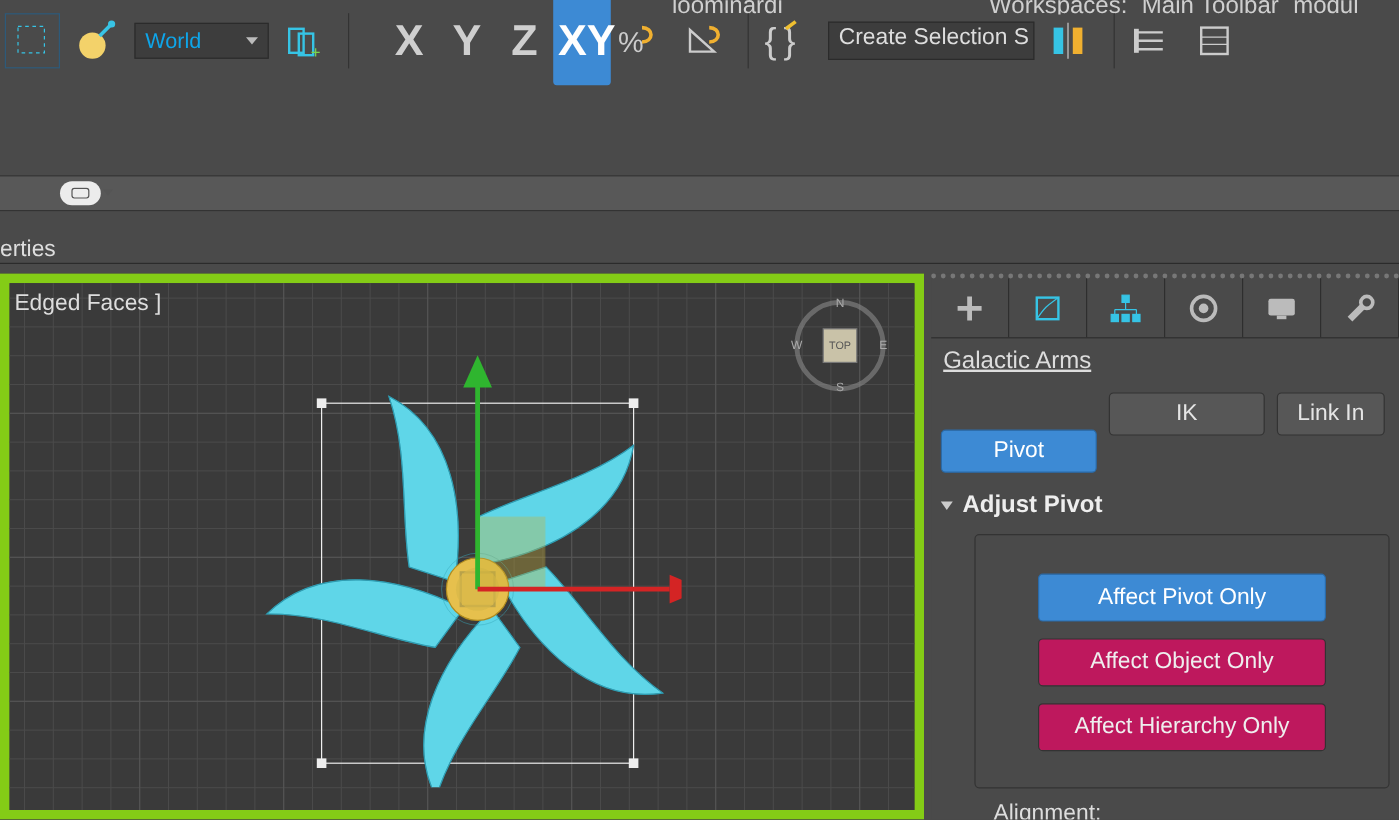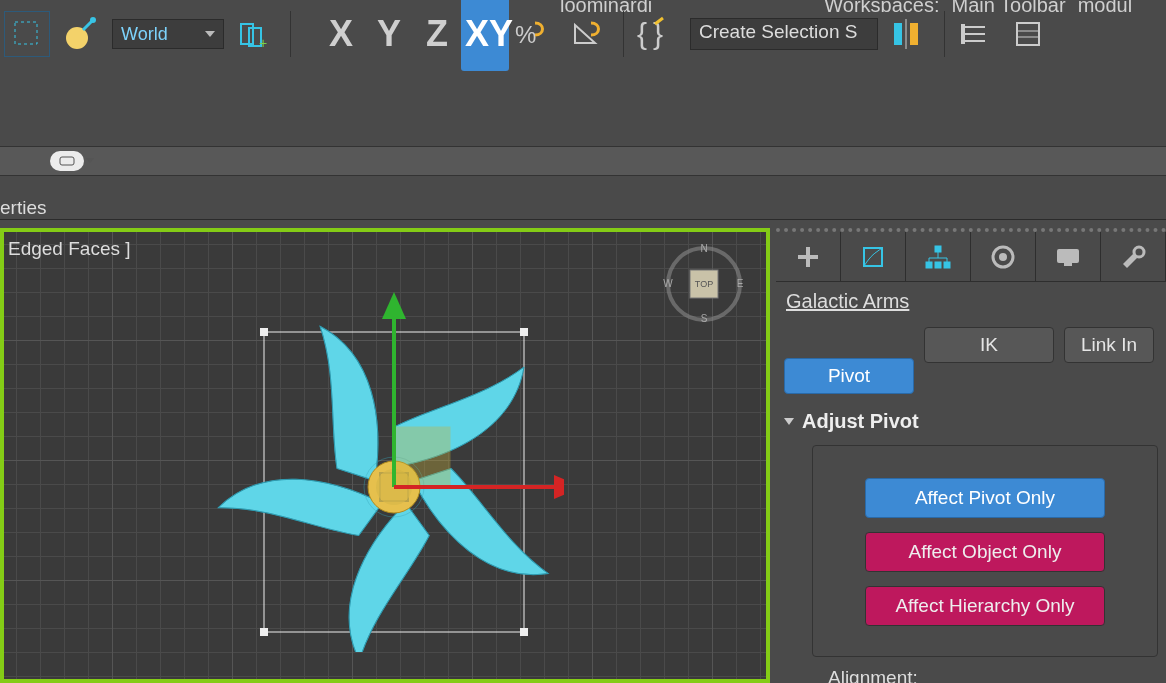--- a/index.html
+++ b/index.html
@@ -7,40 +7,40 @@
 
   
   .top-menu-fragment { position: absolute; top: -6px; left: 560px; right: 0; height: 18px; display: flex; gap: 12px; color: #cfcfcf; font-size: 20px; overflow: hidden; }
   .top-menu-fragment span { white-space: nowrap; }
 
   
   .toolbar { position: absolute; top: 6px; left: 0; right: 0; height: 56px; display: flex; align-items: center; padding-left: 4px; }
   .tbtn { width: 46px; height: 46px; display: flex; align-items: center; justify-content: center; margin-right: 8px; cursor: pointer; }
   .tbtn.sel { border: 1px solid #2d5a7a; }
 
-  .coord-sel { position: relative; width: 112px; height: 30px; background: #3d3d3d; border: 1px solid #2b2b2b; margin-right: 6px; display: flex; align-items: center; padding: 0 8px; font-size: 18px; color: #7dd3fc; cursor: pointer; }
+  .coord-sel { position: relative; width: 112px; height: 30px; background: #3d3d3d; border: 1px solid #2b2b2b; margin-right: 6px; display: flex; align-items: center; padding: 0 8px; font-size: 18px; color: #0ea5e9; cursor: pointer; }
   .coord-sel::after { content: ""; position: absolute; right: 8px; top: 11px; border-left: 5px solid transparent; border-right: 5px solid transparent; border-top: 6px solid #bbb; }
 
   .axis-letter { font-size: 36px; font-weight: 600; color: #cfcfcf; width: 48px; text-align: center; cursor: pointer; }
   .axis-letter.active { background: #3d8ad4; color: #fff; border-radius: 3px; padding: 16px 4px; }
 
-  .sel-set { background: #3d3d3d; border: 1px solid #2b2b2b; height: 32px; width: 188px; padding: 2px 8px; font-size: 19px; color: #ddd; margin: 0 6px; overflow: hidden; white-space: nowrap; }
+  .sel-set { background: #3d3d3d; border: 1px solid #2b2b2b; height: 32px; width: 172px; padding: 2px 8px; font-size: 19px; color: #ddd; margin: 0 6px; overflow: hidden; white-space: nowrap; }
 
   .vsep { width: 1px; height: 46px; background: #333; margin: 0 6px; }
 
   
   .ribbon { position: absolute; top: 146px; left: 0; right: 0; height: 30px; background: #585858; border-top: 1px solid #333; border-bottom: 1px solid #333; display:flex; align-items:center; }
   .ribbon .panel-btn { margin-left: 50px; width: 34px; height: 20px; background: #ececec; border-radius: 10px; display: flex; align-items: center; justify-content: center; cursor: pointer; position: relative; }
   .ribbon .panel-btn::after { content: ""; border-left: 4px solid transparent; border-right: 4px solid transparent; border-top: 5px solid #555; position: absolute; right: -10px; top: 7px; }
 
   
   .tabrow { position: absolute; top: 190px; left: 0; right: 0; height: 30px; border-bottom: 1px solid #2b2b2b; display: flex; align-items: flex-end; font-size: 19px; color: #ddd; padding-left: 0; }
 
   
-  .viewport { position: absolute; top: 228px; left: 0; width: 770px; bottom: 0; background: #3a3a3a; border: 4px solid #84cc16; }
+  .viewport { position: absolute; top: 228px; left: 0; width: 770px; bottom: 0; background: #3a3a3a; border: 8px solid #84cc16; }
   .viewport-inner { position: absolute; inset: 0; background-color: #3a3a3a;
     background-image:
       linear-gradient(#555 1px, transparent 1px),
       linear-gradient(90deg, #555 1px, transparent 1px),
       linear-gradient(#4a4a4a 1px, transparent 1px),
       linear-gradient(90deg, #4a4a4a 1px, transparent 1px);
     background-size: 120px 120px, 120px 120px, 24px 24px, 24px 24px;
     background-position: -12px -12px, -12px -12px, -12px -12px, -12px -12px;
   }
   .vp-label { position: absolute; top: 6px; left: 4px; font-size: 19px; color: #ddd; }

